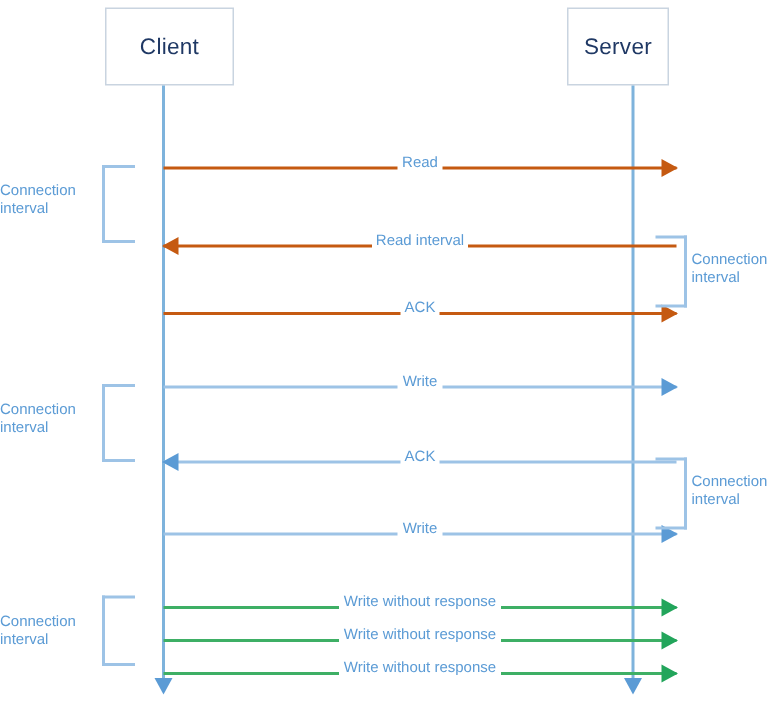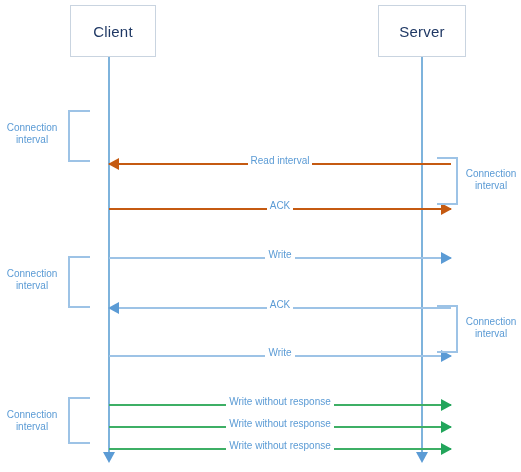--- a/index.html
+++ b/index.html
@@ -84,42 +84,46 @@
   }
   .bracket.right-open{border-right:none;}
   .bracket.left-open{border-left:none;}
 
   
   .annot{
     position:absolute;
     color:#5B9BD5;
     font-size:10px;
     line-height:12px;
-    text-align:center;
     white-space:pre-line;
   }
 </style>
 </head>
 <body>
 
 <div id="diagram">
 
   <div class="head-box" style="left:70px;top:5px;width:86px;height:52px;">
     <span>Client</span>
   </div>
-  <div class="head-box" style="left:378px;top:5px;width:88px;height:52px;">
+  <div class="head-box" style="left:378px;top:5px;width:68px;height:52px;">
     <span>Server</span>
   </div>
 
   <div class="lifeline" style="left:108px;top:57px;height:396px;"></div>
   <div class="lifeline-tip" style="left:103px;top:452px;"></div>
 
   <div class="lifeline" style="left:421px;top:57px;height:396px;"></div>
   <div class="lifeline-tip" style="left:416px;top:452px;"></div>
 
+  <div class="msg right c-orange" style="left:109px;right:100px;top:105px;">
+    <div class="line"></div>
+    <div class="head"></div>
+    <div class="label"><span>Read</span></div>
+  </div>
 
   <div class="msg left c-orange" style="left:109px;right:100px;top:157px;">
     <div class="line"></div>
     <div class="head"></div>
     <div class="label"><span>Read interval</span></div>
   </div>
 
   <div class="msg right c-orange" style="left:109px;right:100px;top:202px;">
     <div class="line"></div>
     <div class="head"></div>

